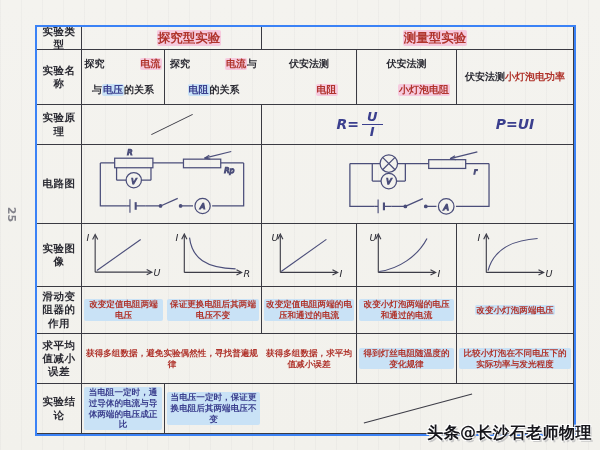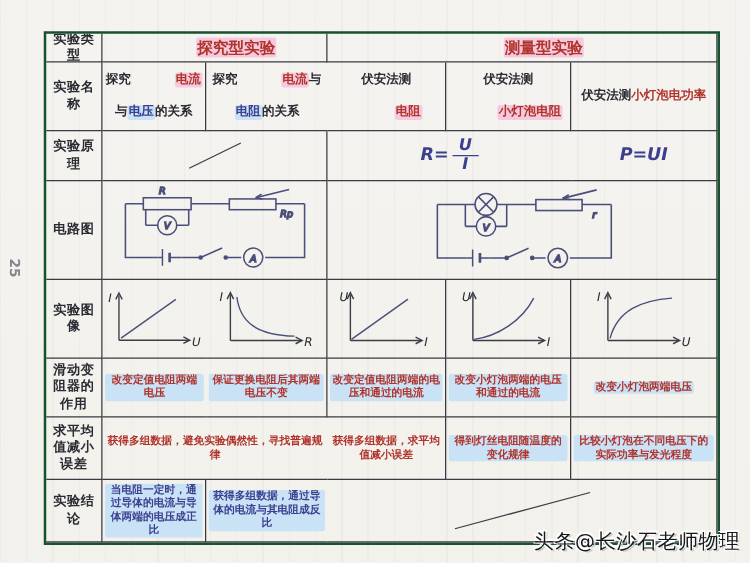--- a/index.html
+++ b/index.html
@@ -13,21 +13,21 @@
     position:absolute;inset:0;
     background:
       repeating-linear-gradient(90deg, rgba(120,120,130,0.05) 0 1px, transparent 1px 21px),
       linear-gradient(#f4f3ef,#f2f1ec);
   }
   .grid-table{
     position:absolute;left:35px;top:25px;width:537px;height:407px;
     display:grid;
     grid-template-columns:45px 83px 97px 95px 100px 117px;
     grid-template-rows:23px 55px 40px 79px 63px 47px 50px 50px;
-    border:2px solid #14532d;
+    border:2px solid #3b82f6;
     background:transparent;
     box-sizing:content-box;
   }
   .cell{
     border-right:1.4px solid #3a3a42;
     border-bottom:1.4px solid #3a3a42;
     display:flex;align-items:center;justify-content:center;
     text-align:center;padding:1px 2px;box-sizing:border-box;
     overflow:hidden;line-height:1.25;
   }
@@ -51,21 +51,21 @@
   svg{display:block;}
   svg text{font-family:"DejaVu Sans",sans-serif;}
   .axis-label{font-size:11px;font-style:italic;fill:#26262e;}
   .circ-label{font-size:8px;font-style:italic;fill:#474a78;}
   .side-note{
     position:absolute;left:4px;top:208px;color:#84848c;font-size:11px;
     transform:rotate(90deg);font-weight:600;
   }
   .watermark{
     position:absolute;right:8px;bottom:6px;
-    font-size:16px;font-weight:400;color:#17171c;letter-spacing:0.5px;
+    font-size:16px;font-weight:700;color:#17171c;letter-spacing:0.5px;
     text-shadow:-1px -1px 0 #ffffff, 1px -1px 0 #ffffff, -1px 1px 0 #ffffff, 1.5px 1.5px 0 #c9c9c9;
   }
 </style>
 </head>
 <body>
 
 <div class="paper"></div>
 
 <div class="side-note ink">25</div>
 
@@ -246,21 +246,21 @@
     </div>
   <div class="cell smalltext">
       <span class="ink-red hl-blue">比较小灯泡在不同电压下的实际功率与发光程度</span>
     </div>
 
   <div class="cell rowlabel">实验结论</div>
   <div class="cell smalltext">
       <span class="ink-blue hl-blue">当电阻一定时，通过导体的电流与导体两端的电压成正比</span>
     </div>
   <div class="cell smalltext">
-      <span class="ink-blue hl-blue">获得多组数据，通过导体的电流与其电阻成反比</span>
+      <span class="ink-blue hl-blue">当电压一定时，保证更换电阻后其两端电压不变</span>
     </div>
   <div class="cell span3">
     <div class="slash-wide"></div>
   </div>
 
 </div>
 
 <div class="watermark">头条@长沙石老师物理</div>
 
 </body></html>

